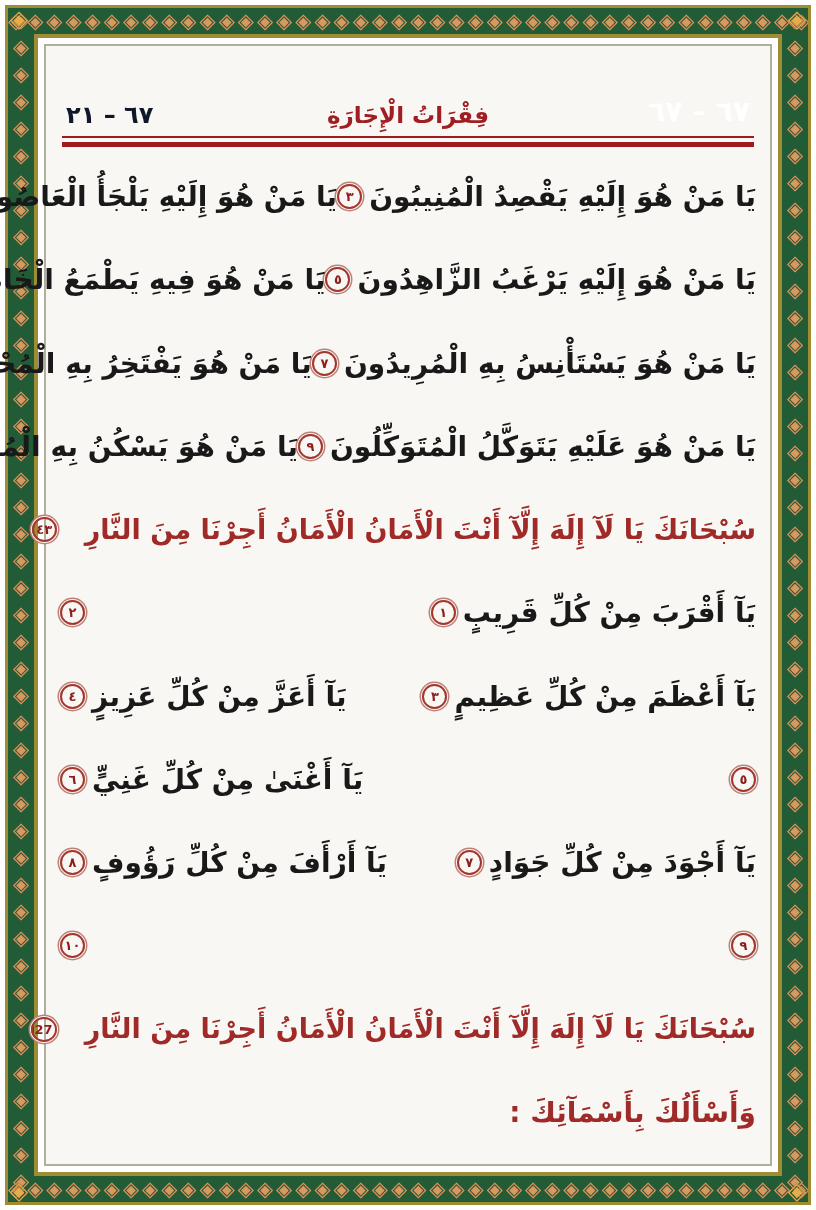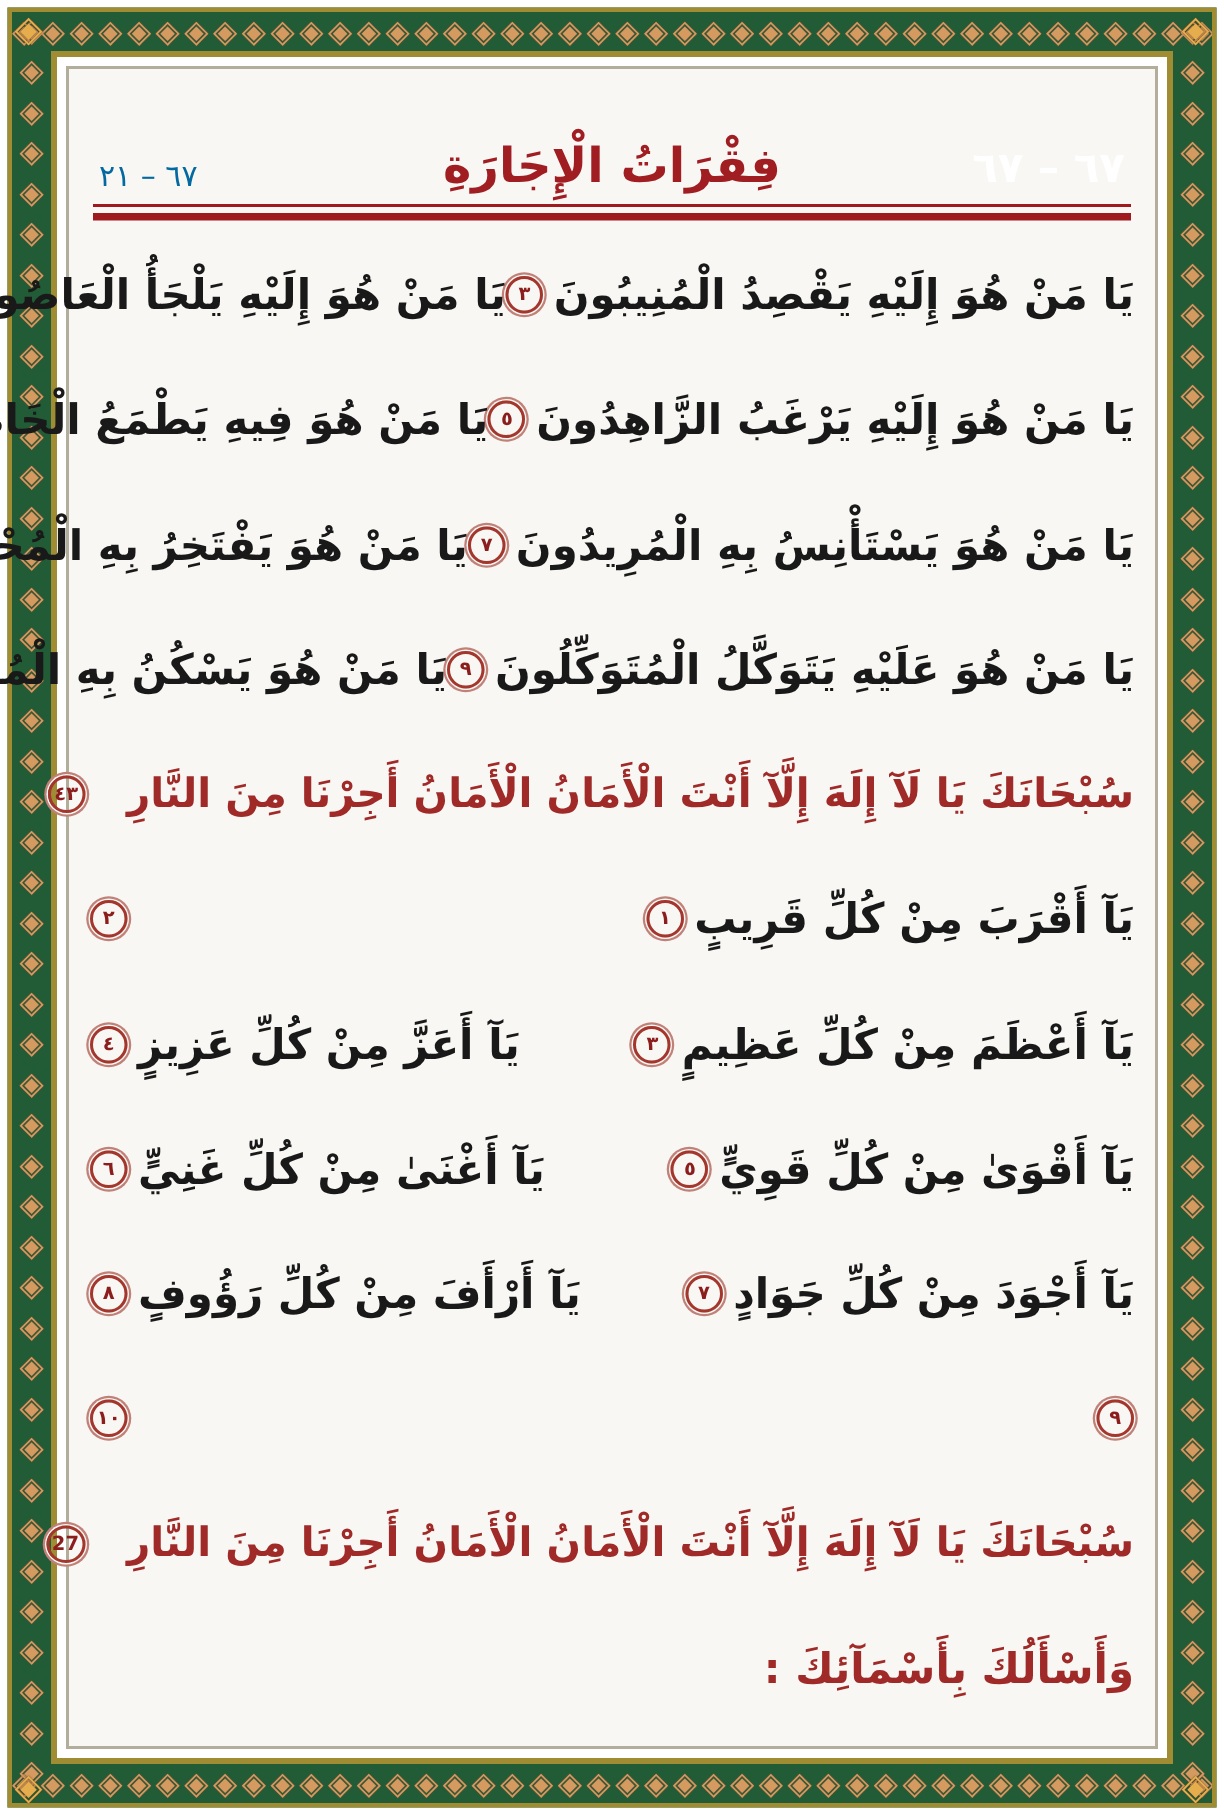--- a/index.html
+++ b/index.html
@@ -45,22 +45,22 @@
   .content{
     width:100%;height:100%;box-sizing:border-box;
     direction:rtl;display:flex;flex-direction:column;
     padding:6px 14px 10px;
   }
   .header{
     direction:ltr;height:76px;flex:none;
     display:grid;grid-template-columns:1fr auto 1fr;align-items:end;
     padding:0 6px;
   }
-  .pagenum{justify-self:start;color:#0369a1;font-weight:normal;font-size:20px;line-height:1.1;}
-  .title{justify-self:center;color:#a01d22;font-weight:bold;font-size:32px;line-height:1.1;}
+  .pagenum{justify-self:start;color:#0f172a;font-weight:bold;font-size:24px;line-height:1.1;}
+  .title{justify-self:center;color:#a01d22;font-weight:bold;font-size:23px;line-height:1.1;}
   .ghost{justify-self:end;color:#ffffff;font-weight:bold;font-size:28px;line-height:1.1;}
   .rule{
     flex:none;height:4px;margin:8px 2px 2px;
     border-top:2px solid #9e1a1e;border-bottom:5px solid #9e1a1e;
   }
   .rows{flex:1;display:flex;flex-direction:column;padding-top:6px;}
   .row{
     flex:1;display:flex;align-items:center;justify-content:space-between;
     color:#191919;font-weight:bold;font-size:28px;line-height:1.25;
   }
@@ -170,21 +170,20 @@
                 <span class="n">٣</span>
               </span>
               <span class="seg">
                 <span class="t">يَآ أَعَزَّ مِنْ كُلِّ عَزِيزٍ</span>
                 <span class="n">٤</span>
               </span>
             </div>
 
             <div class="row">
               <span class="seg">
-                <span class="t">يَآ أَقْوَىٰ مِنْ كُلِّ قَوِيٍّ</span>
                 <span class="n">٥</span>
               </span>
               <span class="seg">
                 <span class="t">يَآ أَغْنَىٰ مِنْ كُلِّ غَنِيٍّ</span>
                 <span class="n">٦</span>
               </span>
             </div>
 
             <div class="row">
               <span class="seg">

